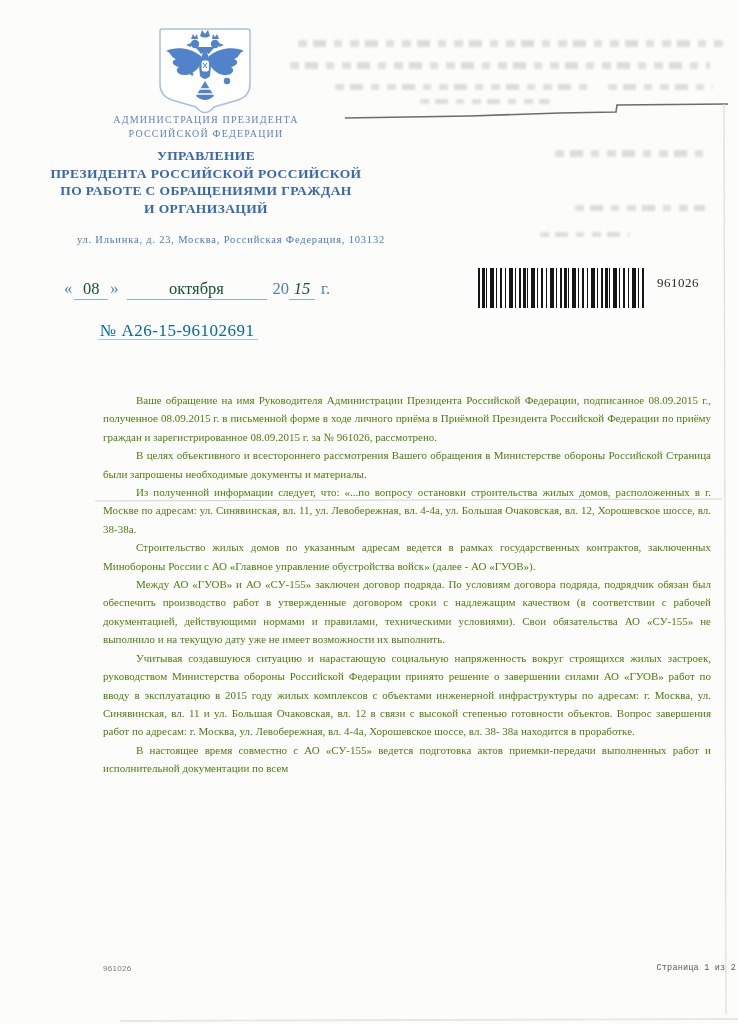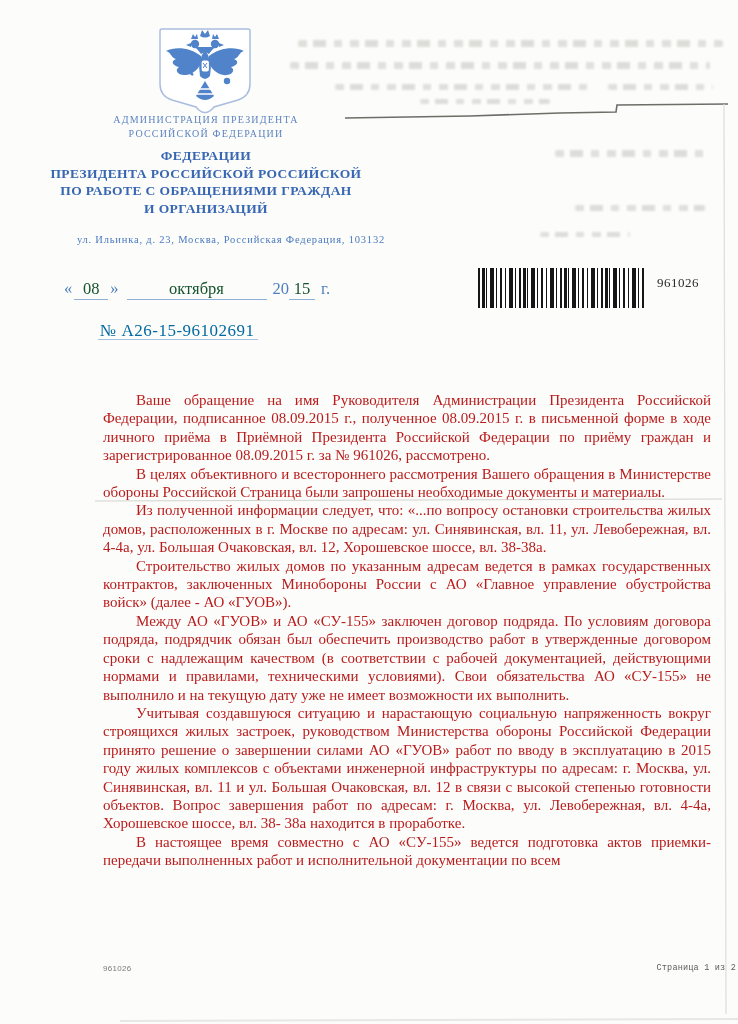--- a/index.html
+++ b/index.html
@@ -30,21 +30,21 @@
   .date-line {
     position:absolute; left:64px; top:279px; font-size:16.5px; color:#4d7fc0;
     white-space:nowrap;
   }
   .date-line .filled { color:#14532d; }
   .u-day { display:inline-block; min-width:34px; text-align:center;
            border-bottom:1.2px solid #8fb0d8; margin:0 2px; }
   .u-month { display:inline-block; width:140px; text-align:center;
              border-bottom:1.2px solid #8fb0d8; margin:0 6px 0 8px; }
   .u-year { display:inline-block; min-width:26px; text-align:center;
-            border-bottom:1.2px solid #8fb0d8; margin-right:6px; }
+            border-bottom:1.2px solid #8fb0d8; margin-right:6px;font-style:italic; }
   .ref-line {
     position:absolute; left:100px; top:321px; font-size:17px; color:#0369a1;
     letter-spacing:.5px; white-space:nowrap;font-family:Liberation Serif, serif;
   }
   .ref-underline {
     position:absolute; left:98px; top:339px; width:160px; height:0;
     border-bottom:1.4px solid #a5c1e0;
   }
   
   .barcode {
@@ -56,21 +56,21 @@
       #161616 27px 28px,#fff 28px 31px,#161616 31px 35px,#fff 35px 37px,
       #161616 37px 38px,#fff 38px 41px);
   }
   .barcode-num {
     position:absolute; left:657px; top:275px; font-size:13px; color:#2a2a2a;
     letter-spacing:.5px;
   }
   
   .body-text {
     position:absolute; left:103px; top:391px; width:608px;
-    font-size:15px; line-height:18.4px; color:#b91c1c;
+    font-size:11px; line-height:18.4px; color:#4d7c0f;
     text-align:justify;
   }
   .body-text p { margin:0; text-indent:33px; }
   
   .footer-left {
     position:absolute; left:103px; top:964px; font-size:8px; color:#7a7a78;
     font-family:"Liberation Sans", sans-serif; letter-spacing:.3px;
   }
   .footer-right {
     position:absolute; right:20px; top:963px; font-size:8.5px; color:#5c5c5a;
@@ -141,21 +141,21 @@
       <path d="M46,63 L58,63 M44,68 L60,68" stroke="#ffffff" stroke-width="1.4"></path>
     </svg>
   </div>
 
   <div class="parent-org">
     <div>АДМИНИСТРАЦИЯ ПРЕЗИДЕНТА</div>
     <div>РОССИЙСКОЙ ФЕДЕРАЦИИ</div>
   </div>
 
   <div class="org-name">
-    <div>ФЕДЕРАЦИИ</div>
+    <div>УПРАВЛЕНИЕ</div>
     <div>ПРЕЗИДЕНТА РОССИЙСКОЙ РОССИЙСКОЙ</div>
     <div>ПО РАБОТЕ С ОБРАЩЕНИЯМИ ГРАЖДАН</div>
     <div>И ОРГАНИЗАЦИЙ</div>
   </div>
 
   <div class="address">ул. Ильинка, д. 23, Москва, Российская Федерация, 103132</div>
 
   <div class="date-line">
     <span>«</span><span class="u-day filled">08</span><span>»</span><span class="u-month filled">октября</span><span>20</span><span class="u-year filled">15</span><span>г.</span>
   </div>

